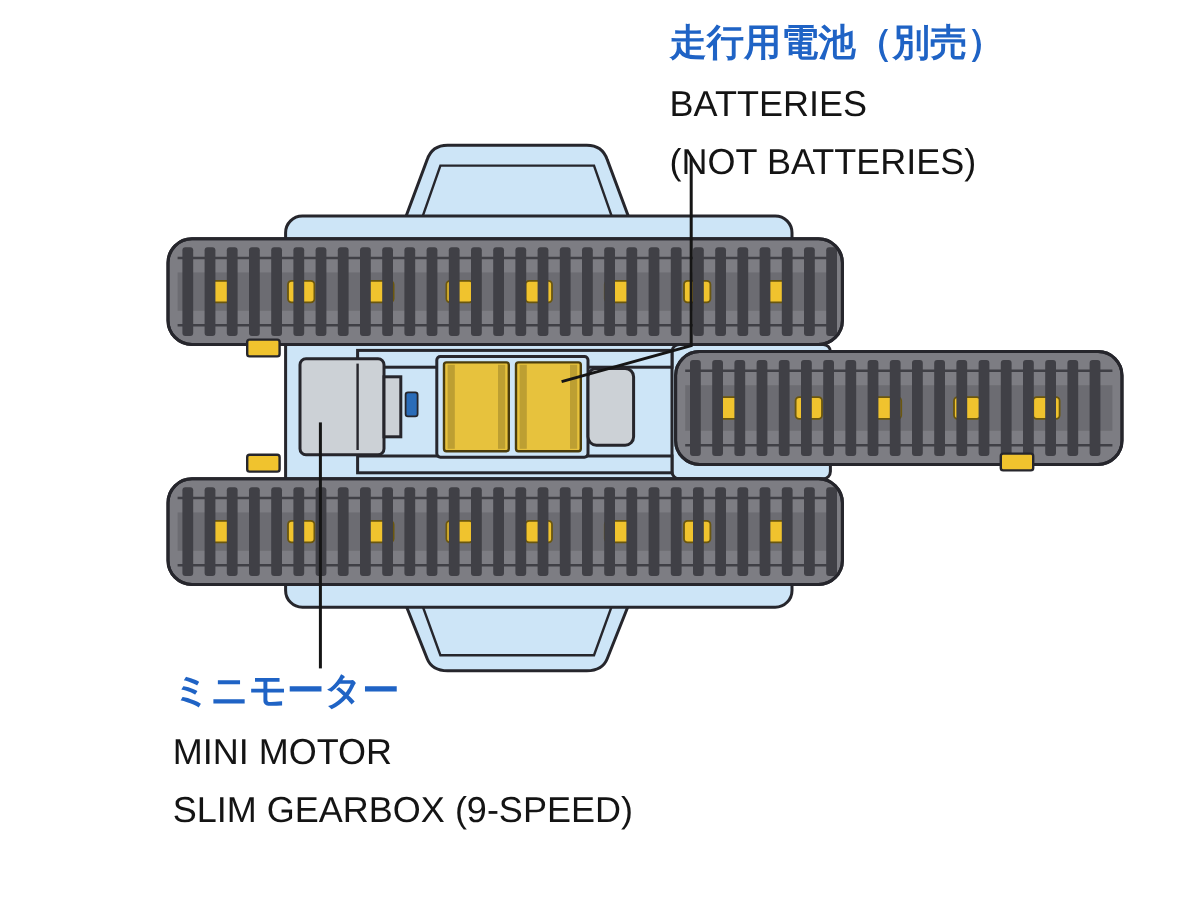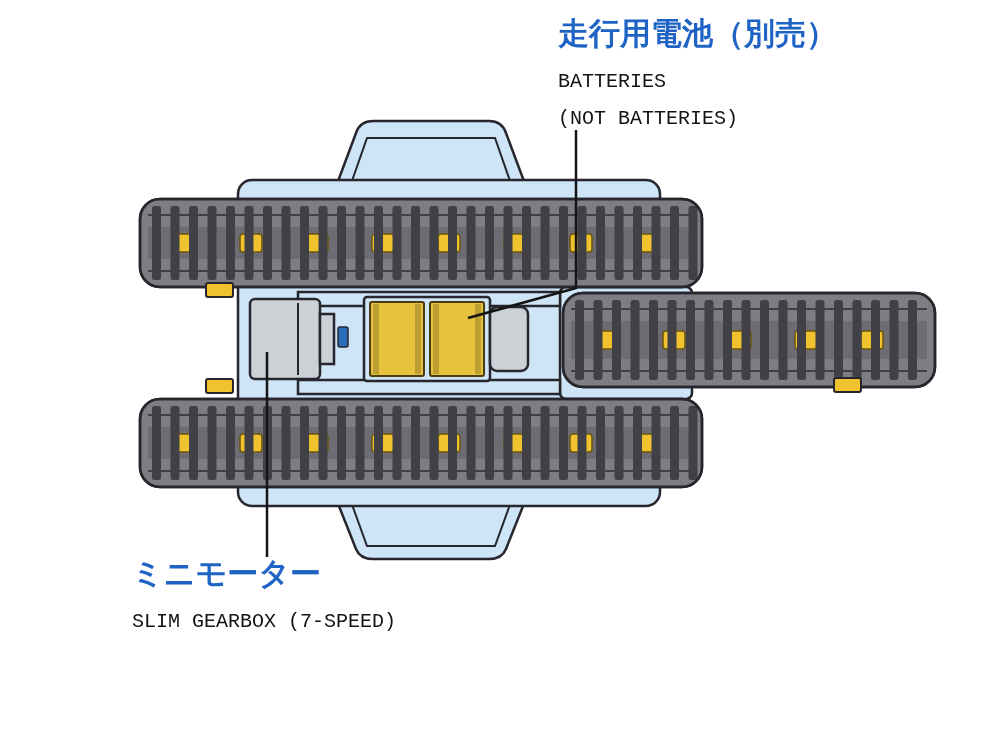--- a/index.html
+++ b/index.html
@@ -1,21 +1,21 @@
 <!DOCTYPE html>
 <html style="--label_blue: #1f63c5; --text_black: #141414; --body_fill: #cde5f7; --outline: #26262c; --track_base: #7d7d83; --track_dark: #404046; --accent_yellow: #f0c32e; --yellow_edge: #6b570f; --gray_part: #ccd1d6; --blue_part: #2a6cb8; --battery_yellow: #e7c23d;"><head>
 <meta charset="utf-8">
 <style>
   html,body{margin:0;padding:0;background:#ffffff;}
   .canvas{
     position:relative;
     width:1000px;height:750px;
     background:#ffffff;
     overflow:hidden;
-    font-family:Liberation Mono, monospace;
+    font-family:Liberation Sans, sans-serif;
   }
   svg{position:absolute;left:0;top:0;}
 
   
   .body      {fill:var(--body_fill);stroke:var(--outline);stroke-width:2.5;}
   .bodyline  {fill:none;stroke:var(--outline);stroke-width:2;}
   .graypart  {fill:var(--gray_part);stroke:var(--outline);stroke-width:2.5;}
   .bluepart  {fill:var(--blue_part);stroke:var(--outline);stroke-width:1.5;}
   .battframe {fill:var(--body_fill);stroke:var(--outline);stroke-width:2.5;}
   .battcell  {fill:var(--battery_yellow);stroke:#4a3c0c;stroke-width:2;}
@@ -23,25 +23,25 @@
   .tab       {fill:var(--accent_yellow);stroke:var(--outline);stroke-width:2;}
   .leader    {fill:none;stroke:#151515;stroke-width:2.5;}
 
   .label{position:absolute;white-space:nowrap;}
   .label .jp{
     color:var(--label_blue);
     font-size:31px;font-weight:600;line-height:1.28;
   }
   .label .en{
     color:var(--text_black);
-    font-size:20px;font-weight:500;line-height:1.12;margin-top:15px;
+    font-size:30px;font-weight:500;line-height:1.12;margin-top:15px;
   }
   .battery-label{left:558px;top:16px;}
   .battery-label .jp{margin-bottom:12px;}
-  .gearbox-label{left:132px;top:556px;}
+  .gearbox-label{left:144px;top:556px;}
   .gearbox-label .en-block{margin-top:8px;}
 </style>
 </head>
 <body>
 
 <div class="canvas">
 
   <svg id="scene" width="1000" height="750" viewBox="0 0 1000 750">
 
     <g>
@@ -206,17 +206,18 @@
 
   <div class="label battery-label">
     <div class="jp">走行用電池（別売）</div>
     <div class="en">BATTERIES</div>
     <div class="en">(NOT BATTERIES)</div>
   </div>
 
   <div class="label gearbox-label">
     <div class="jp">ミニモーター</div>
     <div class="en-block">
-      <div class="en">SLIM GEARBOX (7-SPEED)</div>
+      <div class="en">MINI MOTOR</div>
+      <div class="en">SLIM GEARBOX (9-SPEED)</div>
     </div>
   </div>
 
 </div>
 
 </body></html>

